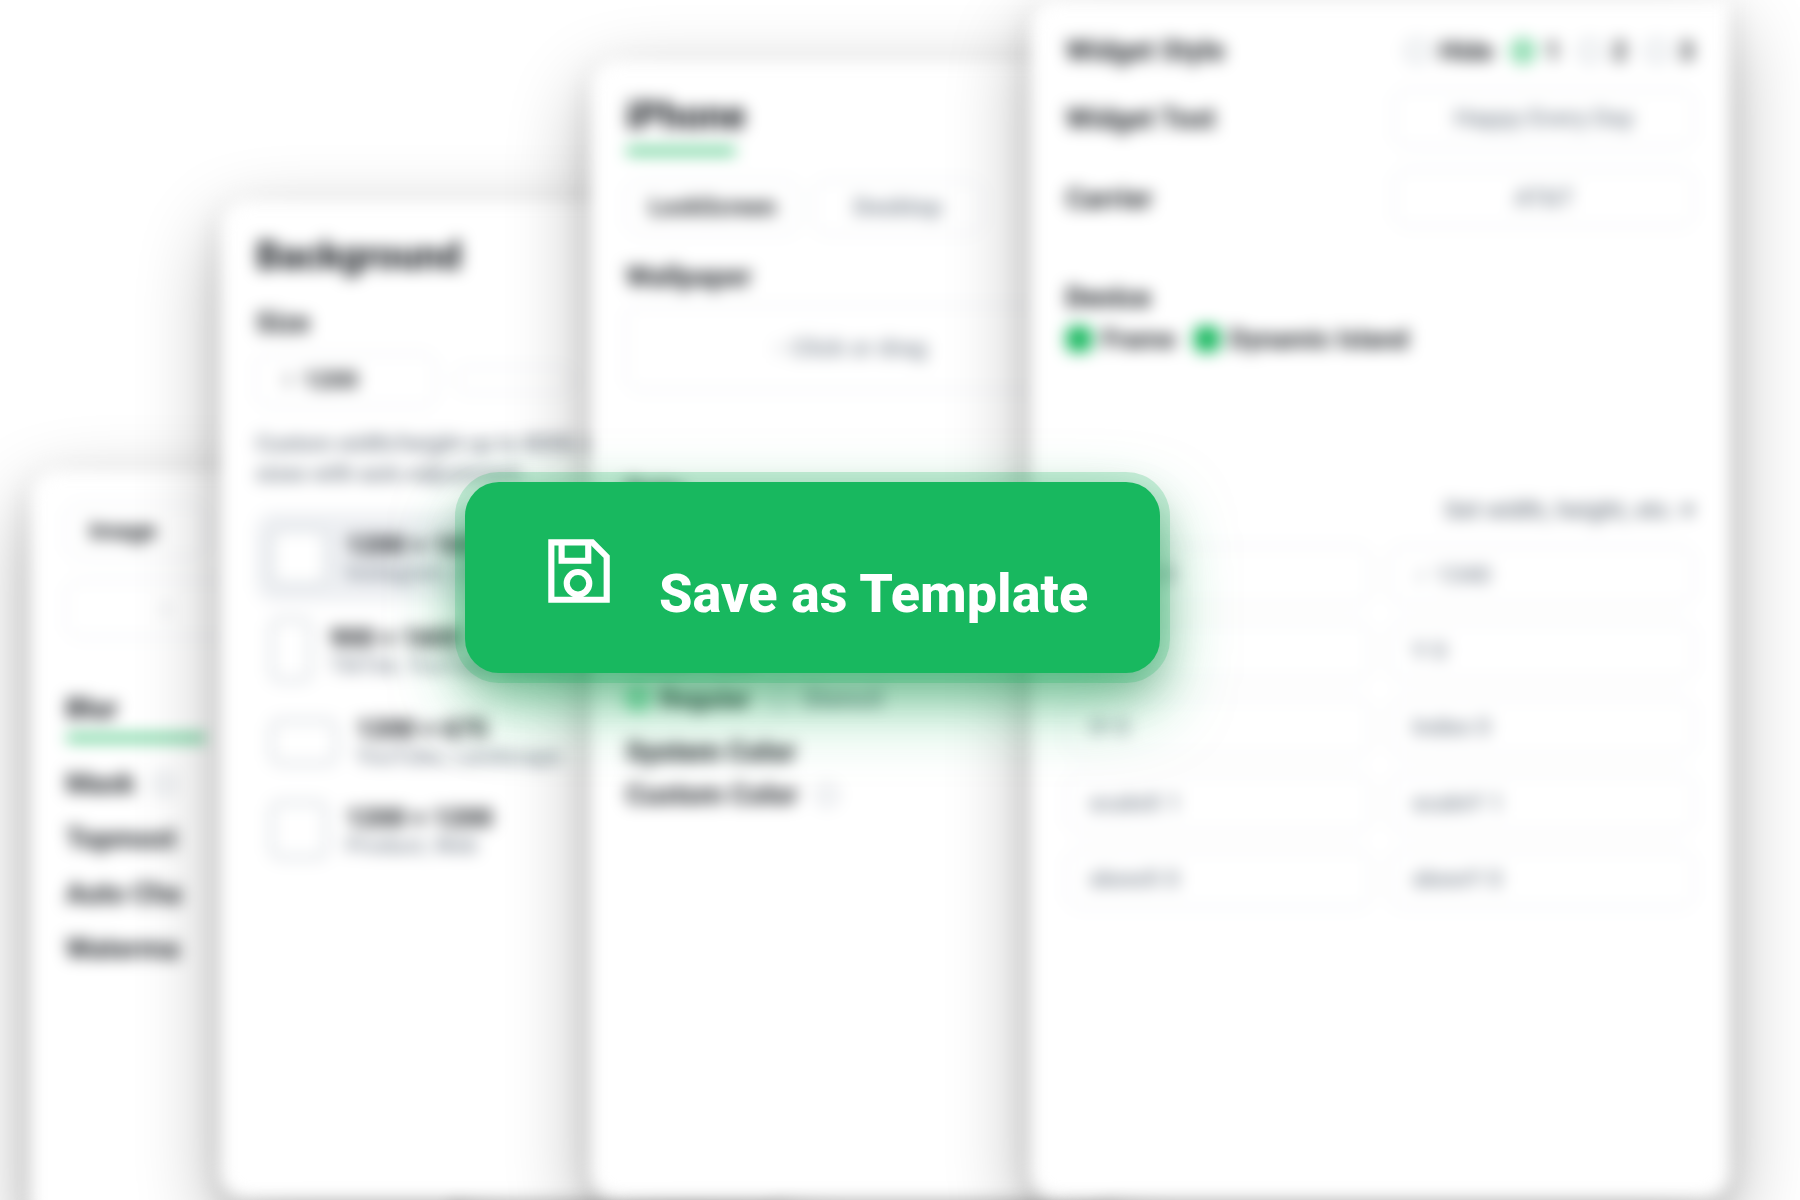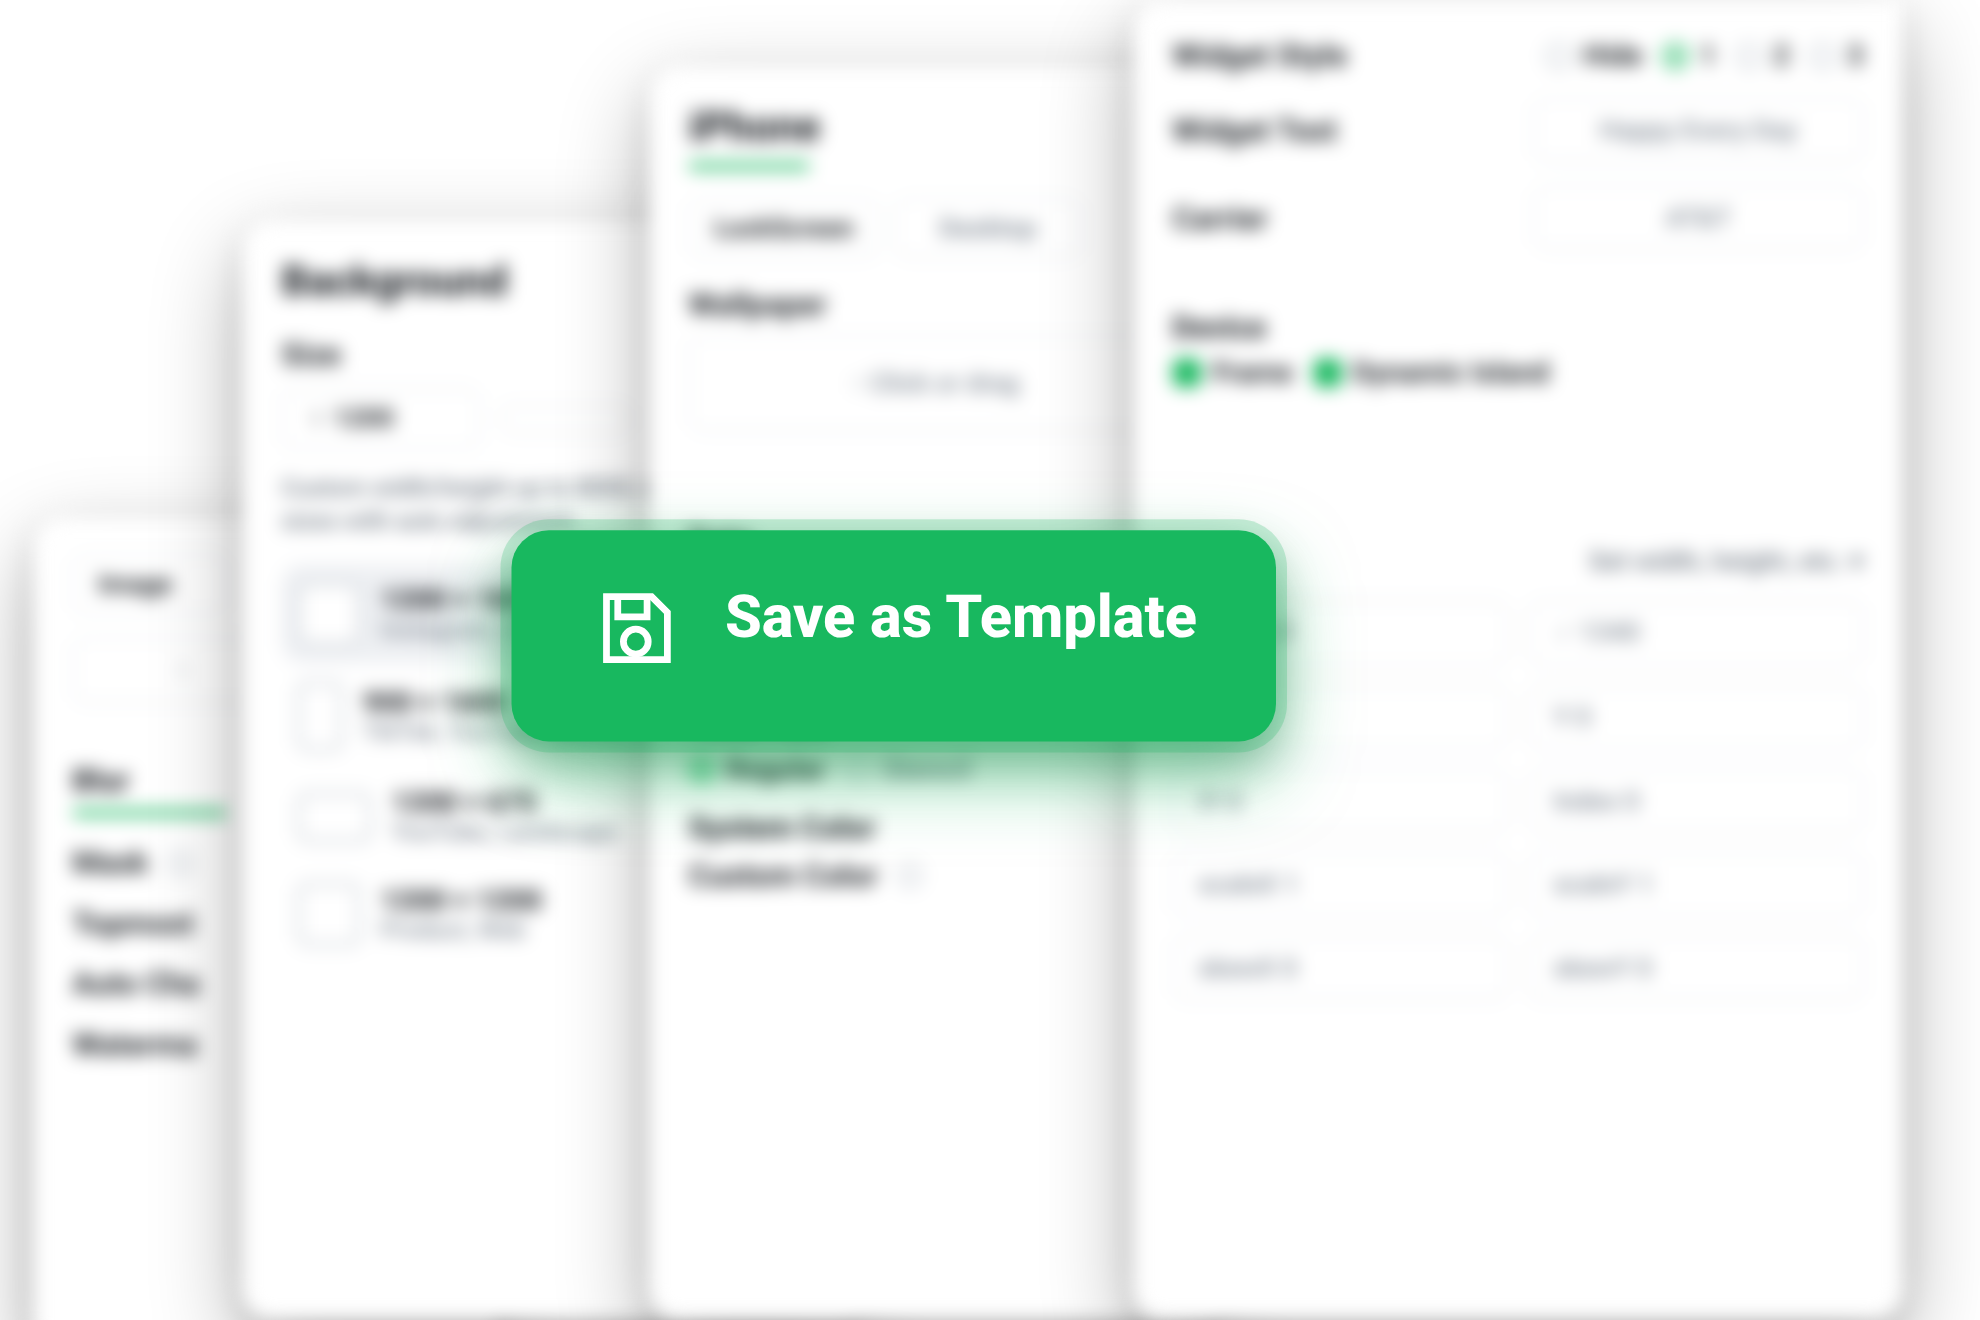--- a/index.html
+++ b/index.html
@@ -55,21 +55,21 @@
 
   
   #panel1 { left: 30px;  top: 470px; width: 420px; height: 760px; }
   #panel2 { left: 220px; top: 200px; width: 560px; height: 1000px; }
   #panel3 { left: 590px; top: 60px;  width: 520px; height: 1140px; }
   #panel4 { left: 1030px; top: 0px;  width: 700px; height: 1200px; border-top-right-radius:0; }
 
   
   .cta {
     position:absolute; left:465px; top:482px;
-    display:flex; align-items:flex-start; gap:40px;
+    display:flex; align-items:flex-end; gap:40px;
     background:#18b85f; color:#fff;
     padding:48px 72px; border-radius:34px;
     font-size:54px; font-weight:800;
     box-shadow: 0 0 0 10px rgba(24,184,95,0.22), 0 30px 70px rgba(24,184,95,0.55), 0 18px 40px rgba(0,0,0,0.25);
     z-index:50; white-space:nowrap;
   }
   .cta svg { width:82px; height:82px; stroke:#fff; stroke-width:6; fill:none; }
 
   .toggle-dot { width:22px; height:22px; border-radius:50%; border:3px solid #c7cdd4; display:inline-block; }
 

